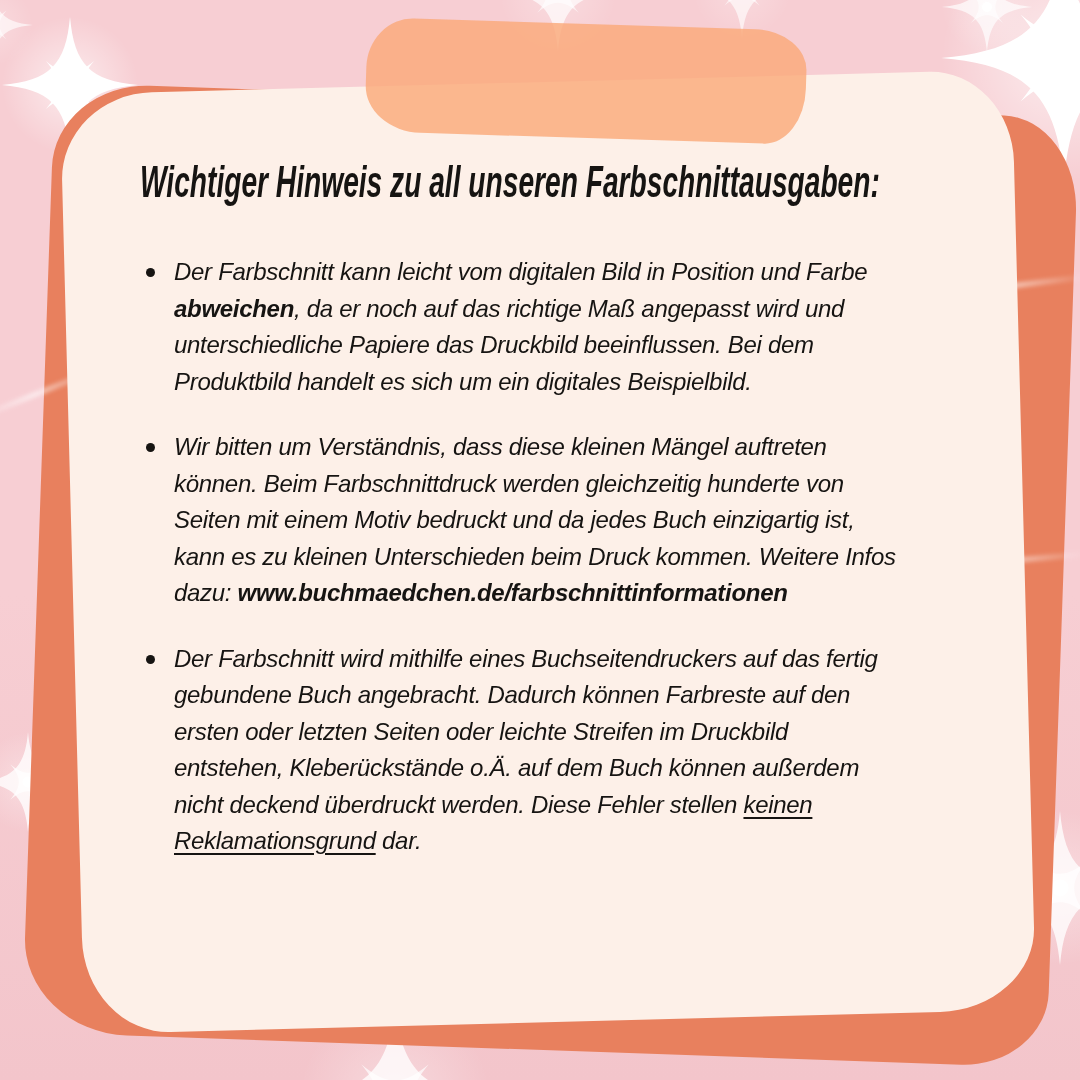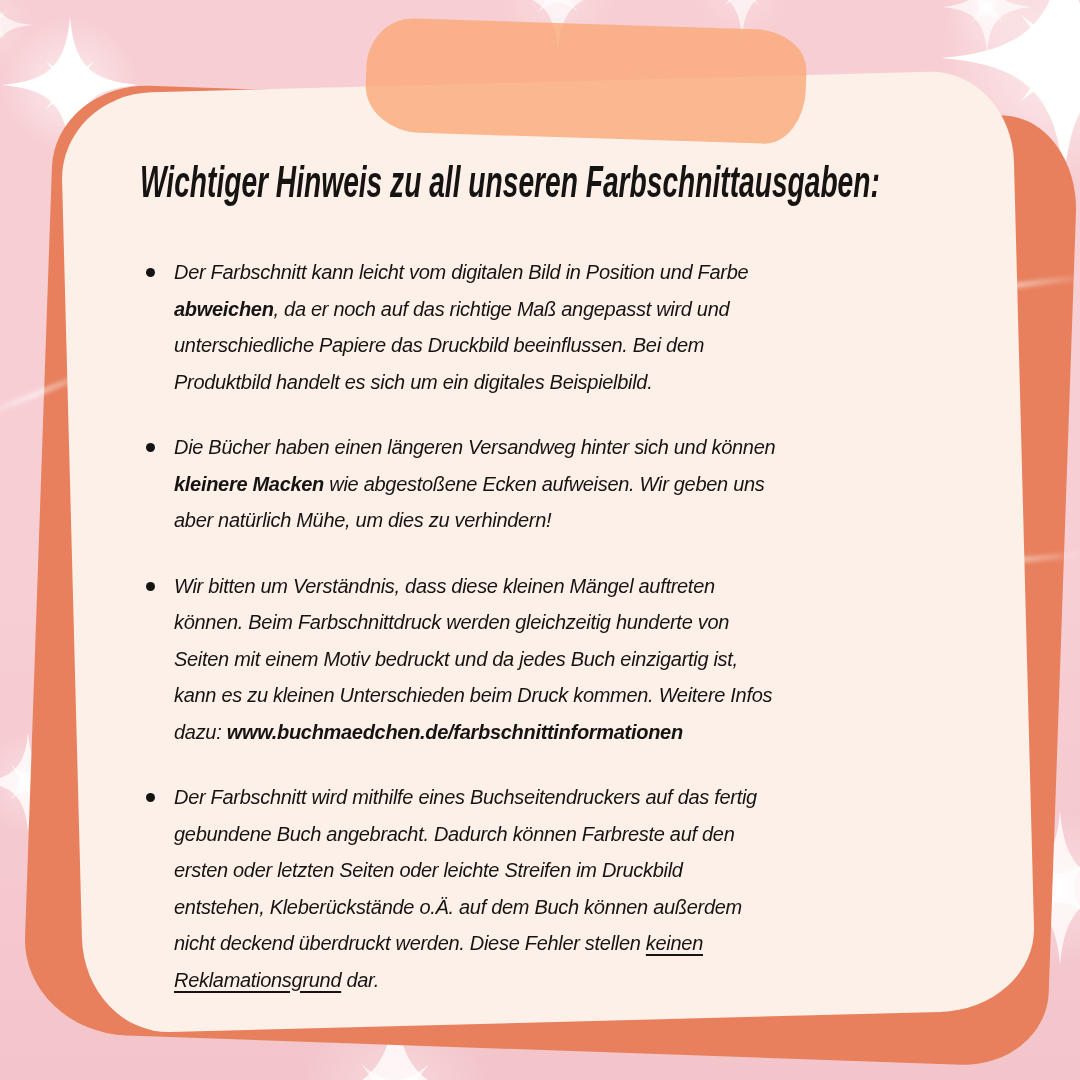--- a/index.html
+++ b/index.html
@@ -32,21 +32,21 @@
     transform:rotate(1.8deg);
   }
   .content{position:absolute;left:140px;top:160px;width:828px;color:var(--ink,#161412);}
   .content h1{
     margin:0 0 50px 0;font-size:44px;line-height:44px;font-weight:700;
     white-space:nowrap;transform:scaleX(.64);transform-origin:0 50%;
     letter-spacing:0;
   }
   ul.bullets{list-style:none;margin:0;padding:0 0 0 34px;}
   ul.bullets li{
-    position:relative;font-size:20px;line-height:36.5px;letter-spacing:-.3px;
+    position:relative;font-size:24px;line-height:36.5px;letter-spacing:-.3px;
     white-space:pre-line;font-weight:400;
   }
   ul.bullets li + li{margin-top:29px;}
   ul.bullets li::before{
     content:"";position:absolute;left:-28px;top:14px;width:9px;height:9px;
     border-radius:50%;background:var(--ink,#161412);
   }
   .b{font-weight:700;}
   .u{text-decoration:underline;text-decoration-thickness:1.5px;text-underline-offset:4px;}
 </style>
@@ -172,23 +172,20 @@
     </div>
   <div class="card"></div>
   <div class="tape"></div>
   <div class="content">
     <h1>Wichtiger Hinweis zu all unseren Farbschnittausgaben:</h1>
     <ul class="bullets" id="bullet-list">
         <li><span class="">Der Farbschnitt kann leicht vom digitalen Bild in Position und Farbe</span>
 <span class="b ">abweichen</span><span class="">, da er noch auf das richtige Maß angepasst wird und</span>
 <span class="">unterschiedliche Papiere das Druckbild beeinflussen. Bei dem</span>
 <span class="">Produktbild handelt es sich um ein digitales Beispielbild.</span></li>
-        <li><span class="">Die Bücher haben einen längeren Versandweg hinter sich und können</span>
-<span class="b ">kleinere Macken</span><span class=""> wie abgestoßene Ecken aufweisen. Wir geben uns</span>
-<span class="">aber natürlich Mühe, um dies zu verhindern!</span></li>
         <li><span class="">Wir bitten um Verständnis, dass diese kleinen Mängel auftreten</span>
 <span class="">können. Beim Farbschnittdruck werden gleichzeitig hunderte von</span>
 <span class="">Seiten mit einem Motiv bedruckt und da jedes Buch einzigartig ist,</span>
 <span class="">kann es zu kleinen Unterschieden beim Druck kommen. Weitere Infos</span>
 <span class="">dazu: </span><span class="b ">www.buchmaedchen.de/farbschnittinformationen</span></li>
         <li><span class="">Der Farbschnitt wird mithilfe eines Buchseitendruckers auf das fertig</span>
 <span class="">gebundene Buch angebracht. Dadurch können Farbreste auf den</span>
 <span class="">ersten oder letzten Seiten oder leichte Streifen im Druckbild</span>
 <span class="">entstehen, Kleberückstände o.Ä. auf dem Buch können außerdem</span>
 <span class="">nicht deckend überdruckt werden. Diese Fehler stellen </span><span class="u">keinen</span>

